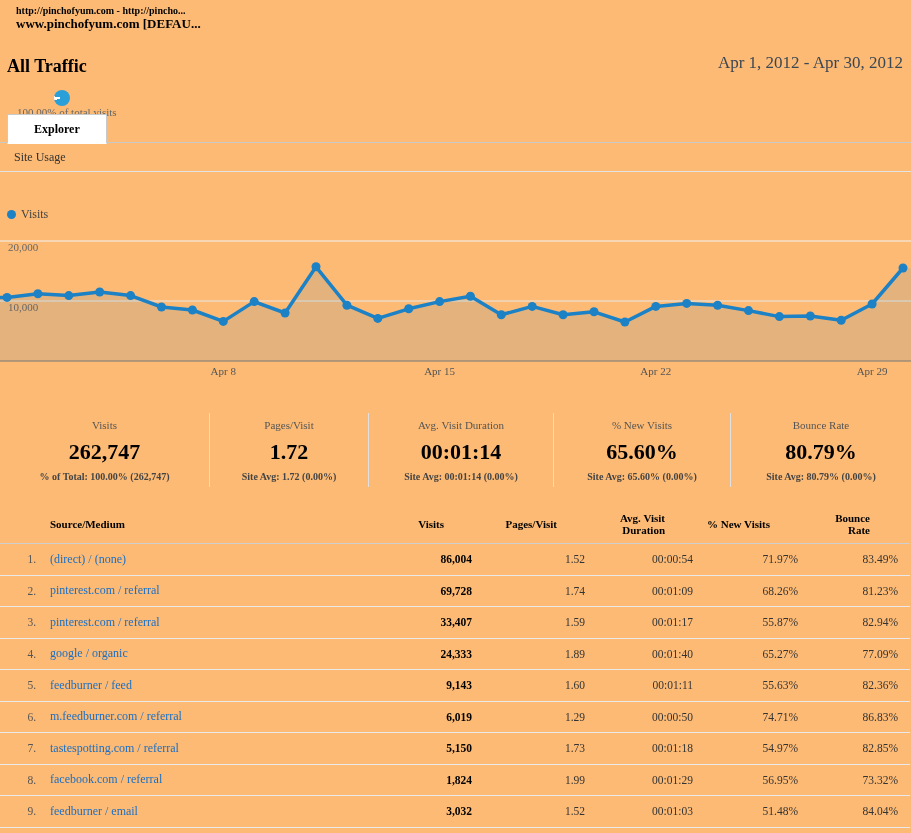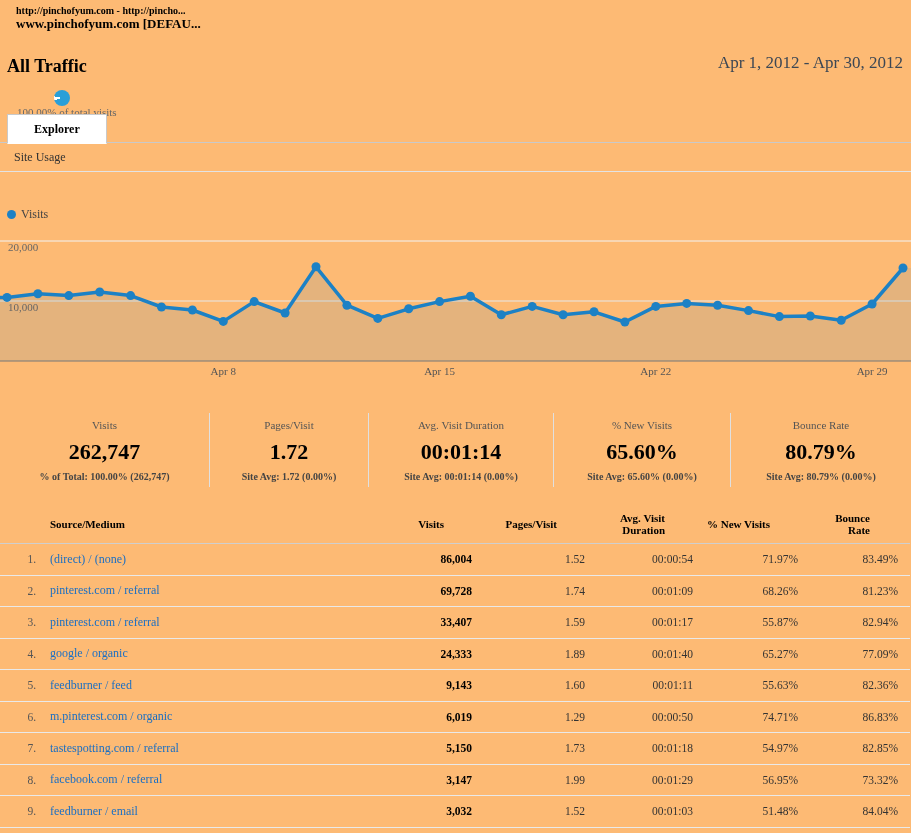--- a/index.html
+++ b/index.html
@@ -222,40 +222,40 @@
             <td class="rank">5.</td>
             <td class="src"><a>feedburner / feed</a></td>
             <td class="num visits">9,143</td>
             <td class="num">1.60</td>
             <td class="num">00:01:11</td>
             <td class="num">55.63%</td>
             <td class="num">82.36%</td>
           </tr>
           <tr>
             <td class="rank">6.</td>
-            <td class="src"><a>m.pinterest.com / organic</a></td>
+            <td class="src"><a>m.feedburner.com / referral</a></td>
             <td class="num visits">6,019</td>
             <td class="num">1.29</td>
             <td class="num">00:00:50</td>
             <td class="num">74.71%</td>
             <td class="num">86.83%</td>
           </tr>
           <tr>
             <td class="rank">7.</td>
             <td class="src"><a>tastespotting.com / referral</a></td>
             <td class="num visits">5,150</td>
             <td class="num">1.73</td>
             <td class="num">00:01:18</td>
             <td class="num">54.97%</td>
             <td class="num">82.85%</td>
           </tr>
           <tr>
             <td class="rank">8.</td>
             <td class="src"><a>facebook.com / referral</a></td>
-            <td class="num visits">3,147</td>
+            <td class="num visits">1,824</td>
             <td class="num">1.99</td>
             <td class="num">00:01:29</td>
             <td class="num">56.95%</td>
             <td class="num">73.32%</td>
           </tr>
           <tr>
             <td class="rank">9.</td>
             <td class="src"><a>feedburner / email</a></td>
             <td class="num visits">3,032</td>
             <td class="num">1.52</td>

